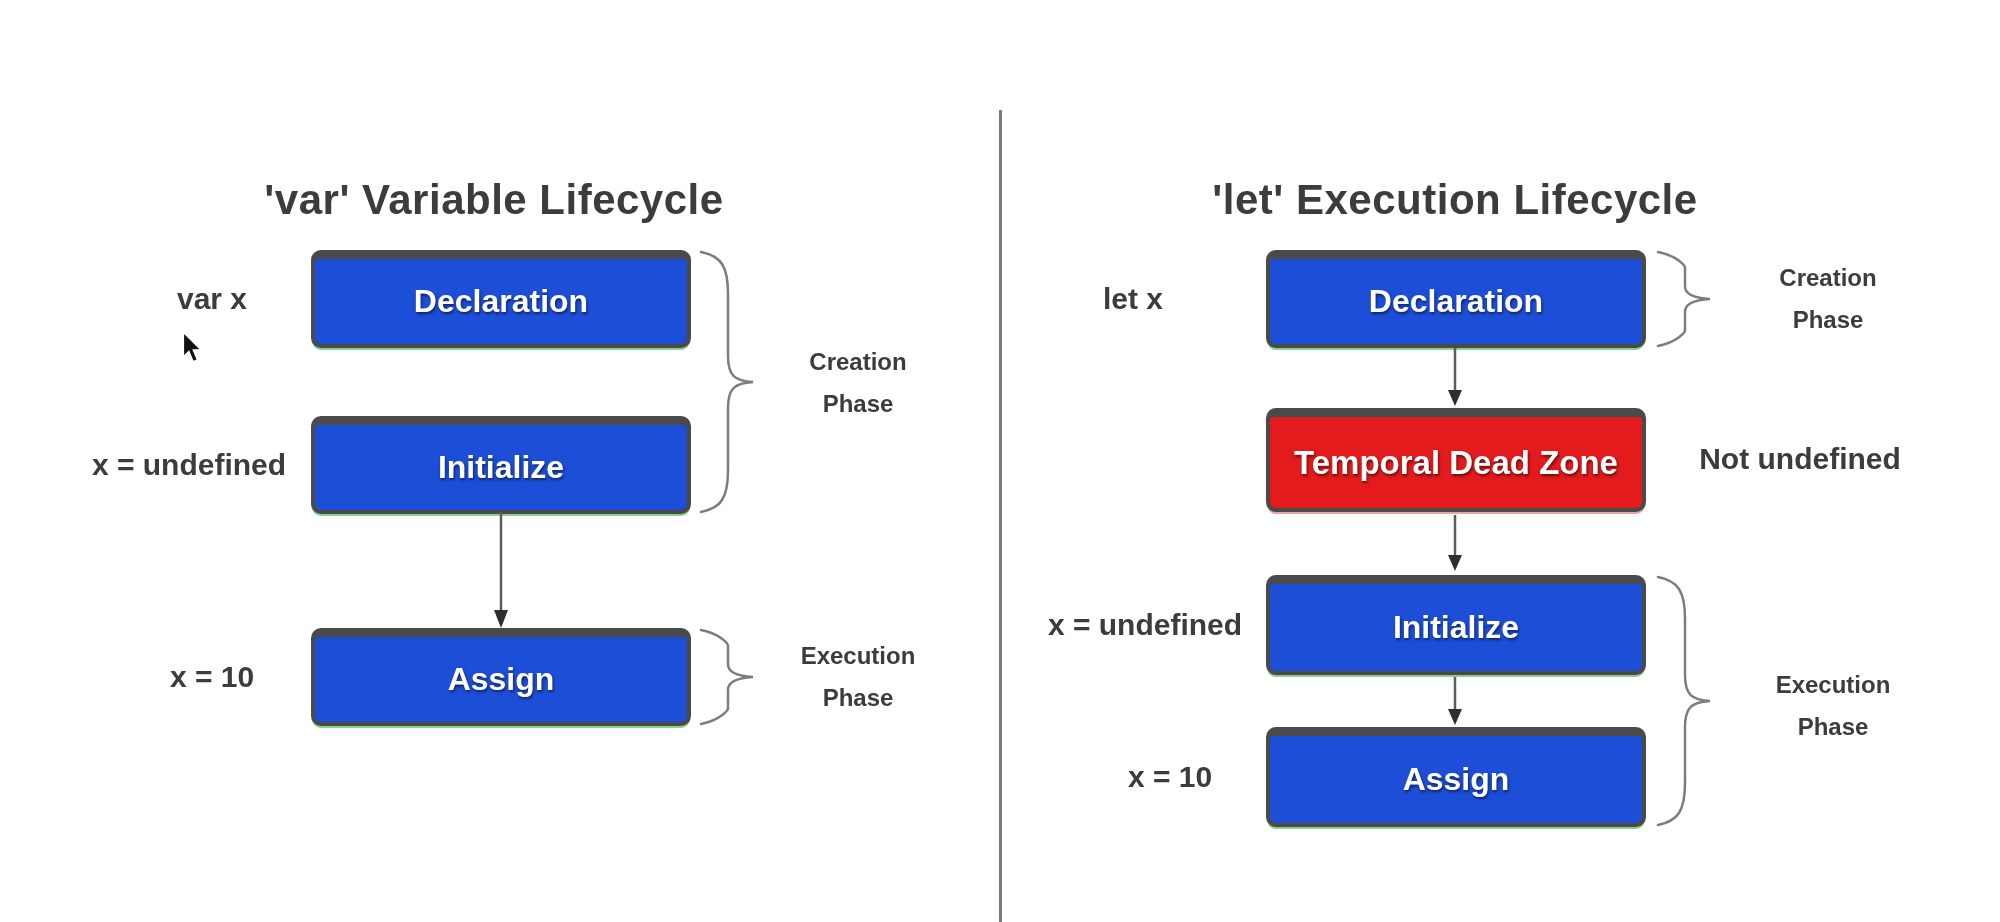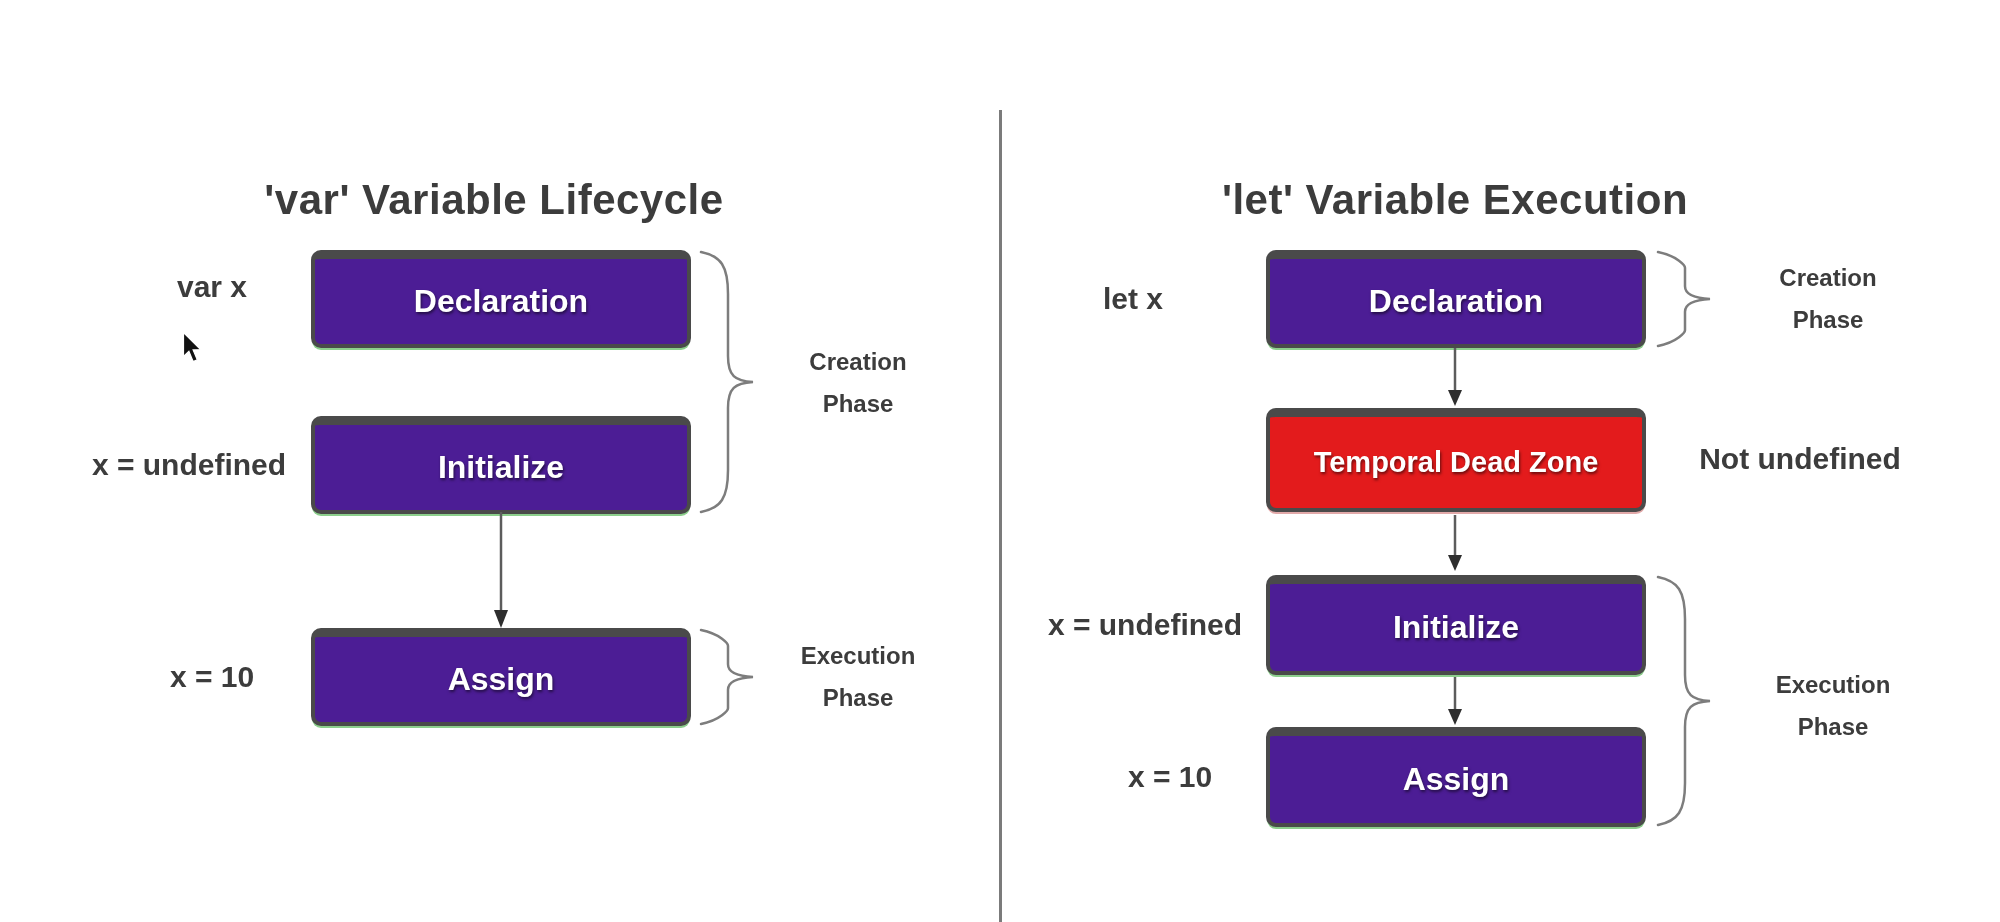--- a/index.html
+++ b/index.html
@@ -15,27 +15,27 @@
   .side-label{
     position:absolute;width:250px;text-align:center;
     font-size:30px;font-weight:bold;color:#3c3c3c;line-height:36px;white-space:nowrap;
   }
   .box{
     position:absolute;width:380px;box-sizing:border-box;
     display:flex;align-items:center;justify-content:center;
     border:4px solid #4a4a4a;border-top-width:9px;border-radius:10px;
     box-shadow:0 3px 0 -1px rgba(46,168,46,0.55);
   }
-  .box-green{background:#4c1d95;}
+  .box-green{background:#1d4ed8;}
   .box-red{background:#e31b1c;box-shadow:0 3px 0 -1px rgba(180,40,40,0.4);}
   .box-label{
     font-size:32px;font-weight:bold;color:#ffffff;
     text-shadow:1px 2px 3px rgba(0,0,0,0.55);white-space:nowrap;
   }
-  .box-label-wide{font-size:29px;}
+  .box-label-wide{font-size:33px;}
   .phase-label{
     position:absolute;width:240px;text-align:center;
     font-size:24px;font-weight:bold;color:#3c3c3c;line-height:42px;
   }
   .note-label{
     position:absolute;width:300px;text-align:center;
     font-size:30px;font-weight:bold;color:#3c3c3c;white-space:nowrap;
   }
   .divider{
     position:absolute;left:999px;top:110px;width:3px;height:812px;background:#7b7b7b;
@@ -47,21 +47,21 @@
 </style>
 </head>
 <body>
 
 <div id="canvas">
 
   <div class="divider"></div>
 
   <div class="title" style="left:194px;top:176px;">'var' Variable Lifecycle</div>
 
-  <div class="side-label" style="left:87px;top:269px;">var x</div>
+  <div class="side-label" style="left:87px;top:281px;">var x</div>
   <div class="box box-green" style="left:311px;top:250px;height:98px;">
     <span class="box-label">Declaration</span>
   </div>
 
   <div class="side-label" style="left:64px;top:447px;">x = undefined</div>
   <div class="box box-green" style="left:311px;top:416px;height:98px;">
     <span class="box-label">Initialize</span>
   </div>
 
   <svg style="left:492px;top:512px;" width="18" height="118">
@@ -87,21 +87,21 @@
     </svg>
   <div class="phase-label" style="left:738px;top:635px;">
     <div>Execution</div>
     <div>Phase</div>
   </div>
 
   <svg style="left:182px;top:332px;" width="24" height="34" viewBox="0 0 16 22">
     <polygon points="1,0 1,16 4.6,12.6 7.4,19.4 10.2,18.2 7.4,11.6 12.4,11.4" fill="#111111" stroke="#ffffff" stroke-width="0.8"></polygon>
   </svg>
 
-  <div class="title" style="left:1155px;top:176px;">'let' Variable Execution</div>
+  <div class="title" style="left:1155px;top:176px;">'let' Execution Lifecycle</div>
 
   <div class="side-label" style="left:1008px;top:281px;">let x</div>
   <div class="box box-green" style="left:1266px;top:250px;height:98px;">
     <span class="box-label">Declaration</span>
   </div>
 
   <svg class="brace" style="left:1652px;top:250px;" width="70" height="98">
       <path class="brace-path" d="M 6 2 C 26 6 33 16 33 17.64 L 33 36.26 C 33 43 40 48 58 49 C 40 50 33 55 33 61.74 L 33 80.36 C 33 82 26 92 6 96"></path>
     </svg>
   <div class="phase-label" style="left:1708px;top:257px;">

